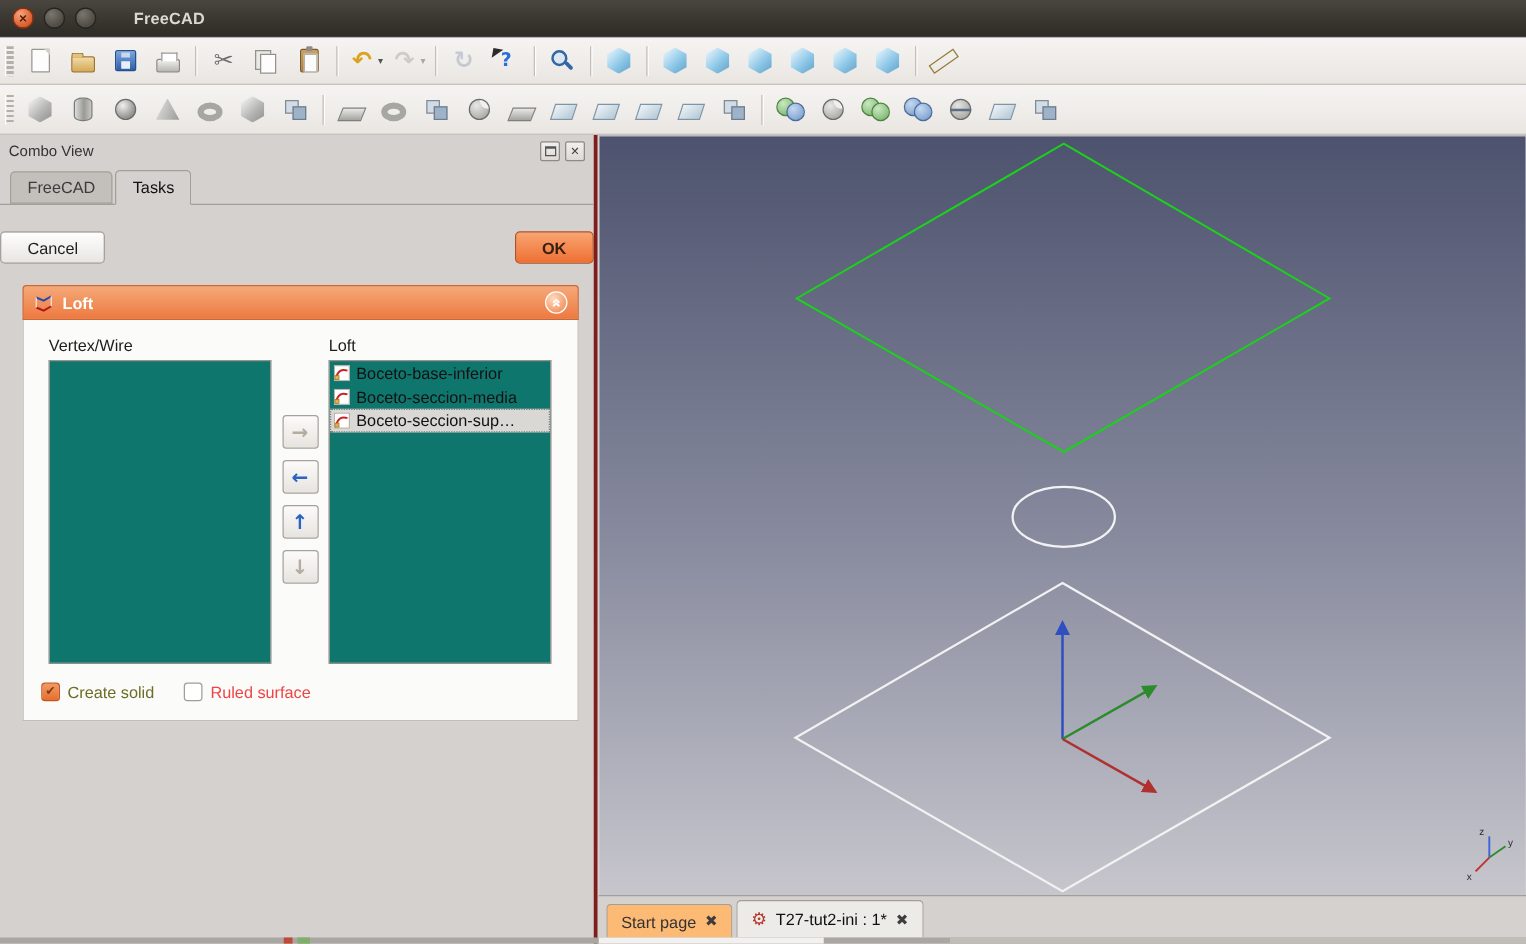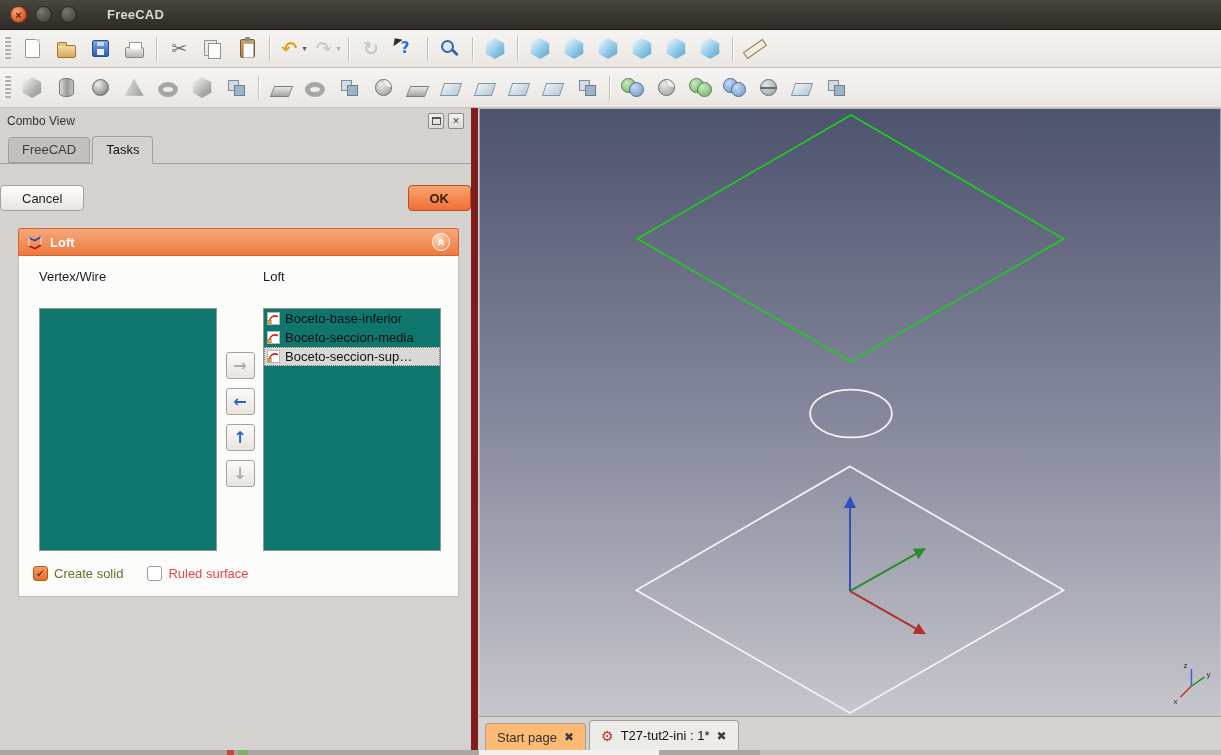--- a/index.html
+++ b/index.html
@@ -85,21 +85,21 @@
     border-left:8px solid #2b2b2b;border-bottom:8px solid transparent;transform:rotate(10deg);}
   
   .wb-combo{display:flex;align-items:center;height:26px;width:180px;margin-left:46px;margin-right:10px;
     background:#fff;border:1px solid #a6a19b;border-radius:3px;padding-left:5px;box-sizing:border-box;flex:none;}
   .wb-combo .k-cube{width:16px;height:16px;}
   .wb-label{margin-left:6px;flex:1;font-size:13px;color:#1c1c1c;}
   .wb-spin{width:16px;align-self:stretch;border-left:1px solid #c9c5c0;display:flex;flex-direction:column;
     align-items:center;justify-content:center;font-size:6px;color:#555;line-height:1.4;font-family:"DejaVu Sans",sans-serif;}
   
   #left-panel{position:absolute;top:108px;left:0;width:478px;bottom:0;background:#d5d1ce;
-    border-right:7px solid #7f1d1d;box-sizing:border-box;}
+    border-right:3px solid #7f1d1d;box-sizing:border-box;}
   .panel-header{height:26px;display:flex;align-items:center;padding:0 7px;font-size:12px;color:#333;}
   .panel-header .sp{flex:1;}
   .ph-btn{width:14px;height:14px;border:1px solid #8f8b85;background:linear-gradient(#f2f0ee,#dcd9d5);
     display:flex;align-items:center;justify-content:center;font-size:9px;color:#444;margin-left:4px;border-radius:2px;}
   .ph-dock{position:relative;}
   .ph-dock::after{content:"";width:7px;height:5px;border:1px solid #555;border-top-width:2px;}
   .tabs{display:flex;align-items:flex-end;padding-left:8px;height:29px;border-bottom:1px solid #a39e98;position:relative;}
   .tab{padding:5px 13px 6px;font-size:13px;border:1px solid #a39e98;border-radius:4px 4px 0 0;margin-right:2px;position:relative;}
   .tab.inactive{background:#c3bfba;color:#3c3c3c;padding-top:4px;padding-bottom:5px;}
   .tab.active{background:#d5d1ce;color:#111;border-bottom:1px solid #d5d1ce;margin-bottom:-1px;z-index:2;}
@@ -108,21 +108,21 @@
   .btn{height:26px;padding:0 21px;border-radius:4px;font-size:13px;display:flex;align-items:center;box-sizing:border-box;}
   .btn-cancel{background:linear-gradient(#fefefe,#e8e5e1);border:1px solid #a6a19b;color:#1d1d1d;}
   .btn-ok{background:linear-gradient(#f9a571,#ee6f33);border:1px solid #b5511f;color:#38200f;font-weight:bold;}
   .loft-box{margin:17px 12px 0 18px;}
   .loft-header{height:28px;background:linear-gradient(#f5a879,#ed7a40);border:1px solid #d2642f;border-radius:3px 3px 0 0;
     display:flex;align-items:center;padding:0 8px;color:#fff;font-weight:bold;font-size:13px;box-sizing:border-box;}
   .loft-header .sp{flex:1;}
   .collapse-btn{width:16px;height:16px;border-radius:50%;background:radial-gradient(circle at 35% 30%,#ffd9bd,#ef8048);
     border:1px solid #fff;display:flex;align-items:center;justify-content:center;}
   .loft-body{background:#fbfbfa;border:1px solid #c2beb8;border-top:none;padding:13px 12px 0 20px;}
-  .list-labels{display:flex;font-size:13px;color:#1c1c1c;margin-bottom:24px;}
+  .list-labels{display:flex;font-size:13px;color:#1c1c1c;margin-bottom:4px;}
   .list-labels .l1{width:178px;}
   .list-labels .l2{margin-left:46px;}
   .lists{display:flex;}
   .listbox{width:178px;height:243px;background:#0f766e;border:1px solid #96928c;box-sizing:border-box;overflow:hidden;}
   .arrows{width:46px;display:flex;flex-direction:column;align-items:center;gap:9px;padding-top:44px;box-sizing:border-box;}
   .abtn{width:29px;height:27px;border:1px solid #a6a19b;border-radius:3px;background:linear-gradient(#fcfbfa,#e7e3df);
     display:flex;align-items:center;justify-content:center;font-size:16px;font-weight:bold;color:#2a63c4;
     font-family:"DejaVu Sans",sans-serif;box-sizing:border-box;}
   .abtn.disabled{color:#b3ac9f;}
   .litem{display:flex;align-items:center;gap:5px;height:19px;padding:0 3px;font-size:13px;color:#111;white-space:nowrap;}

